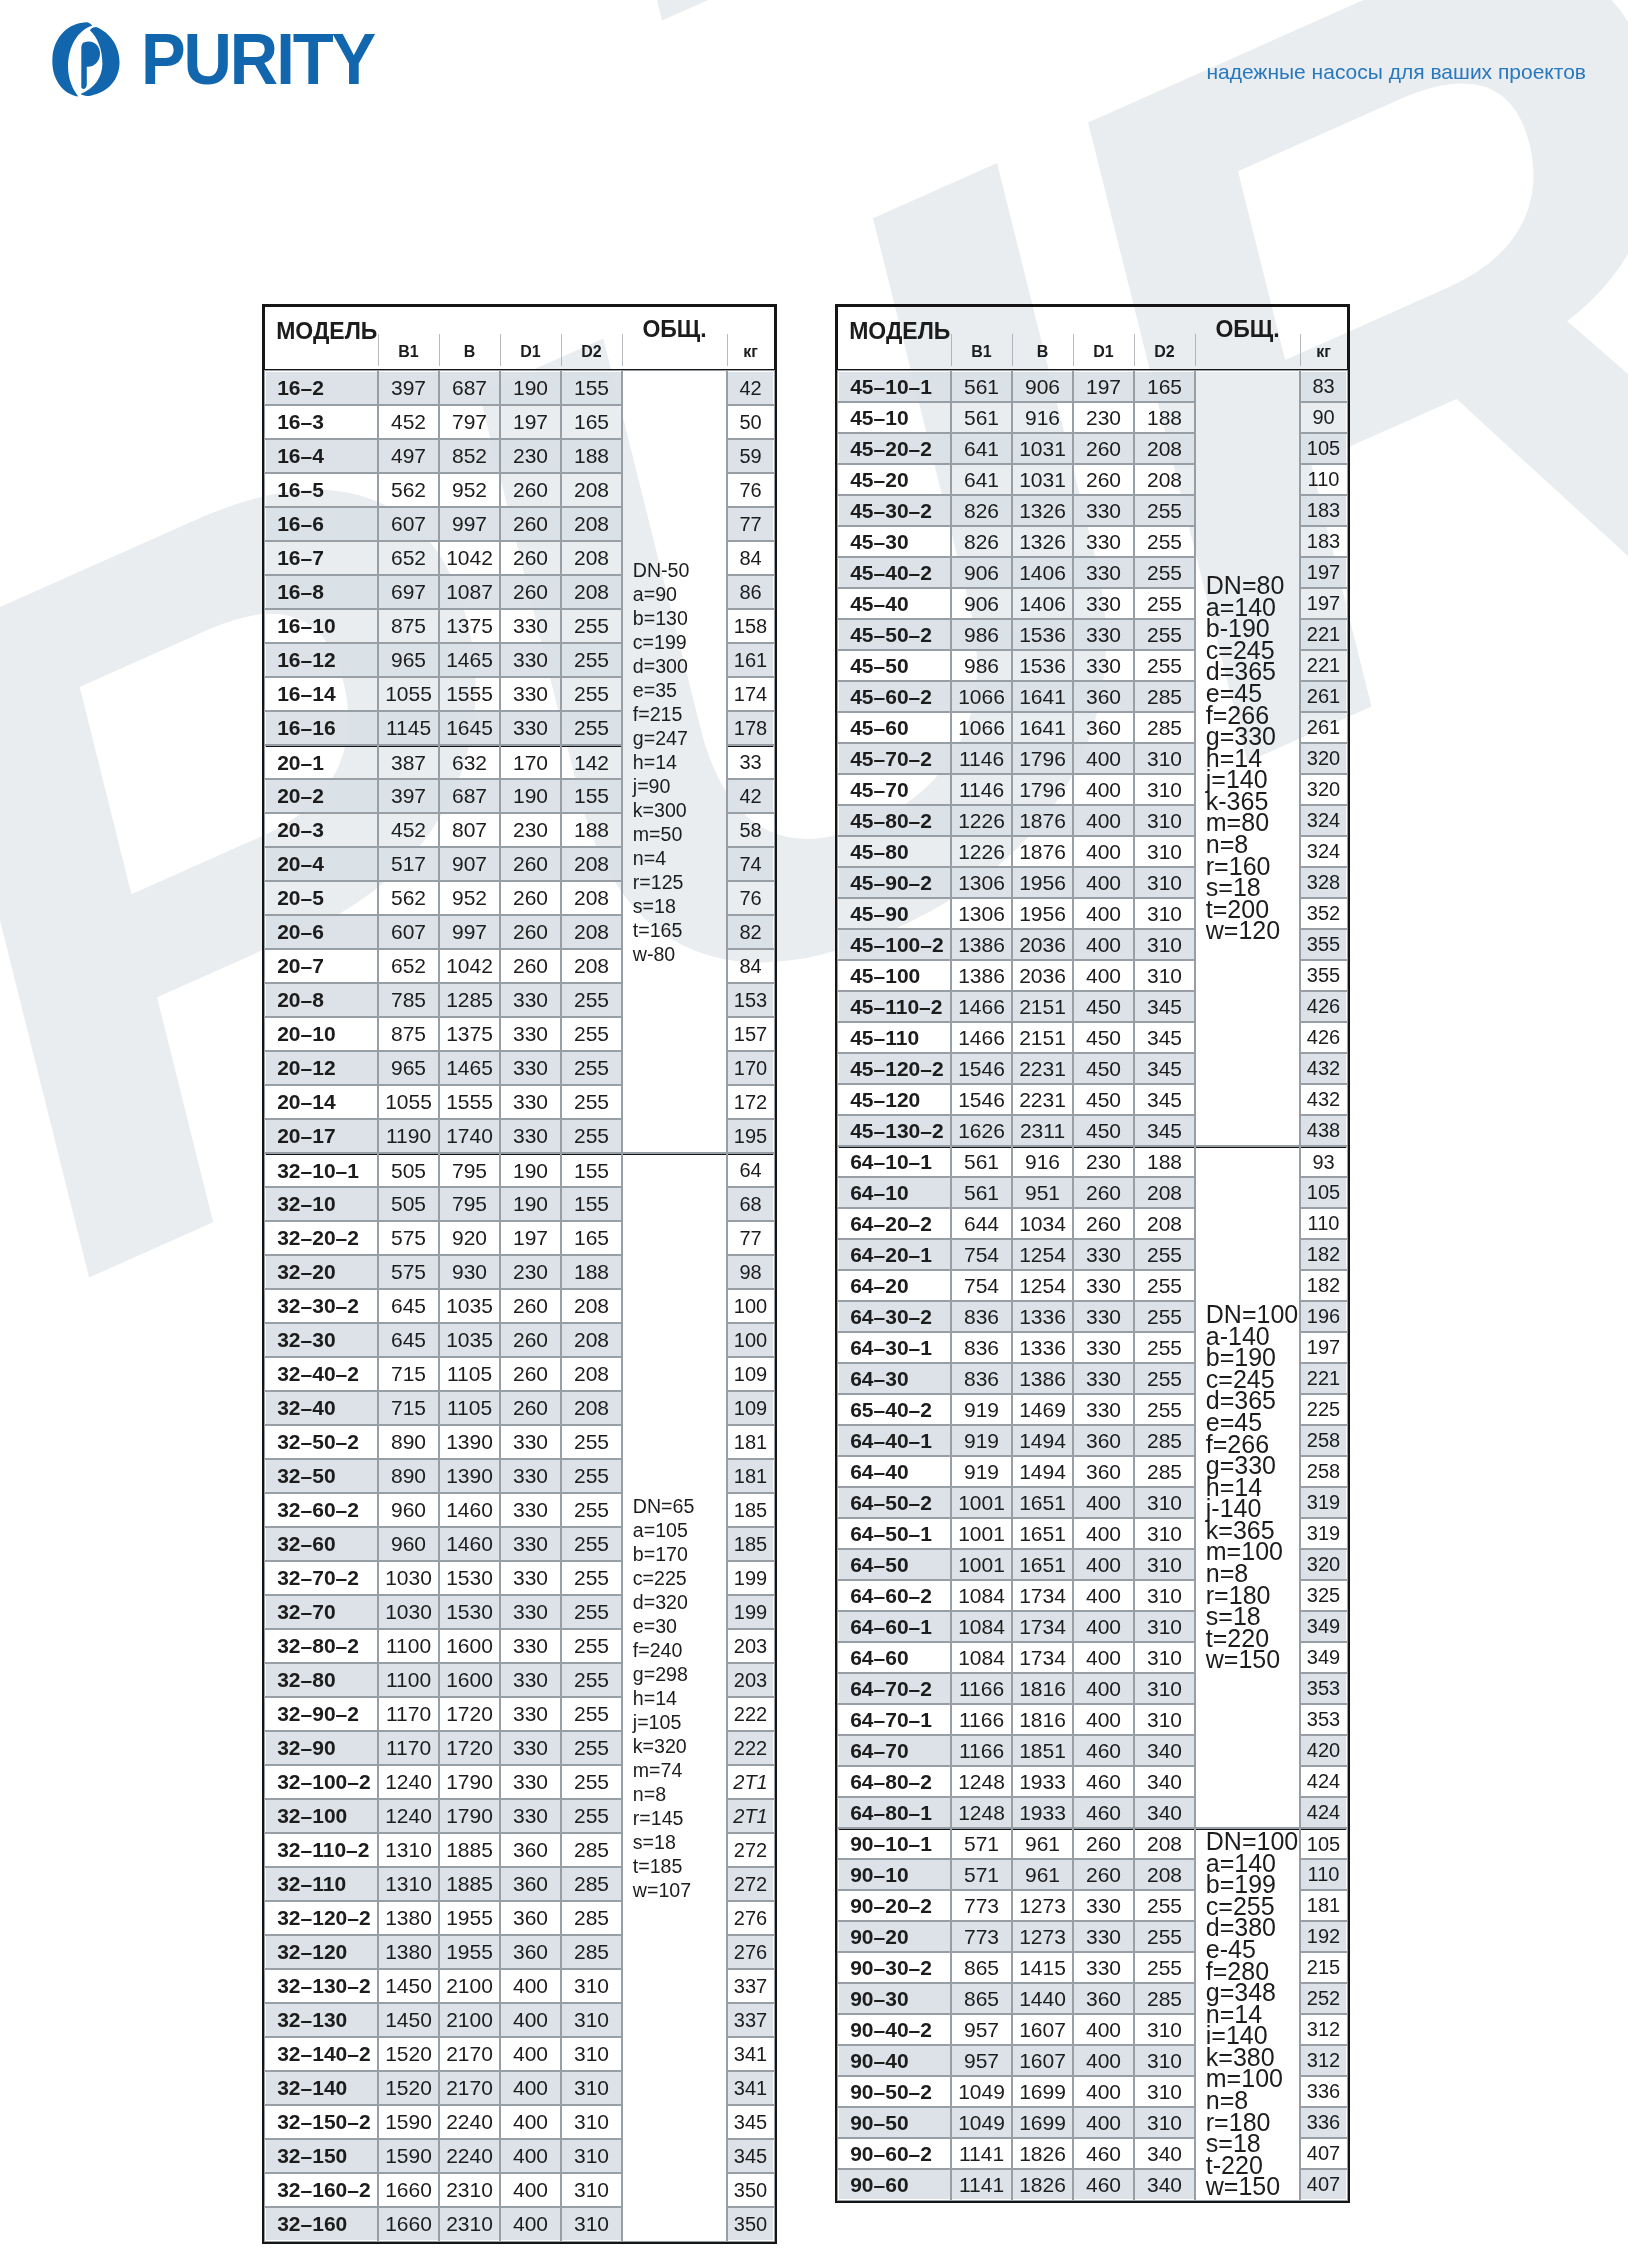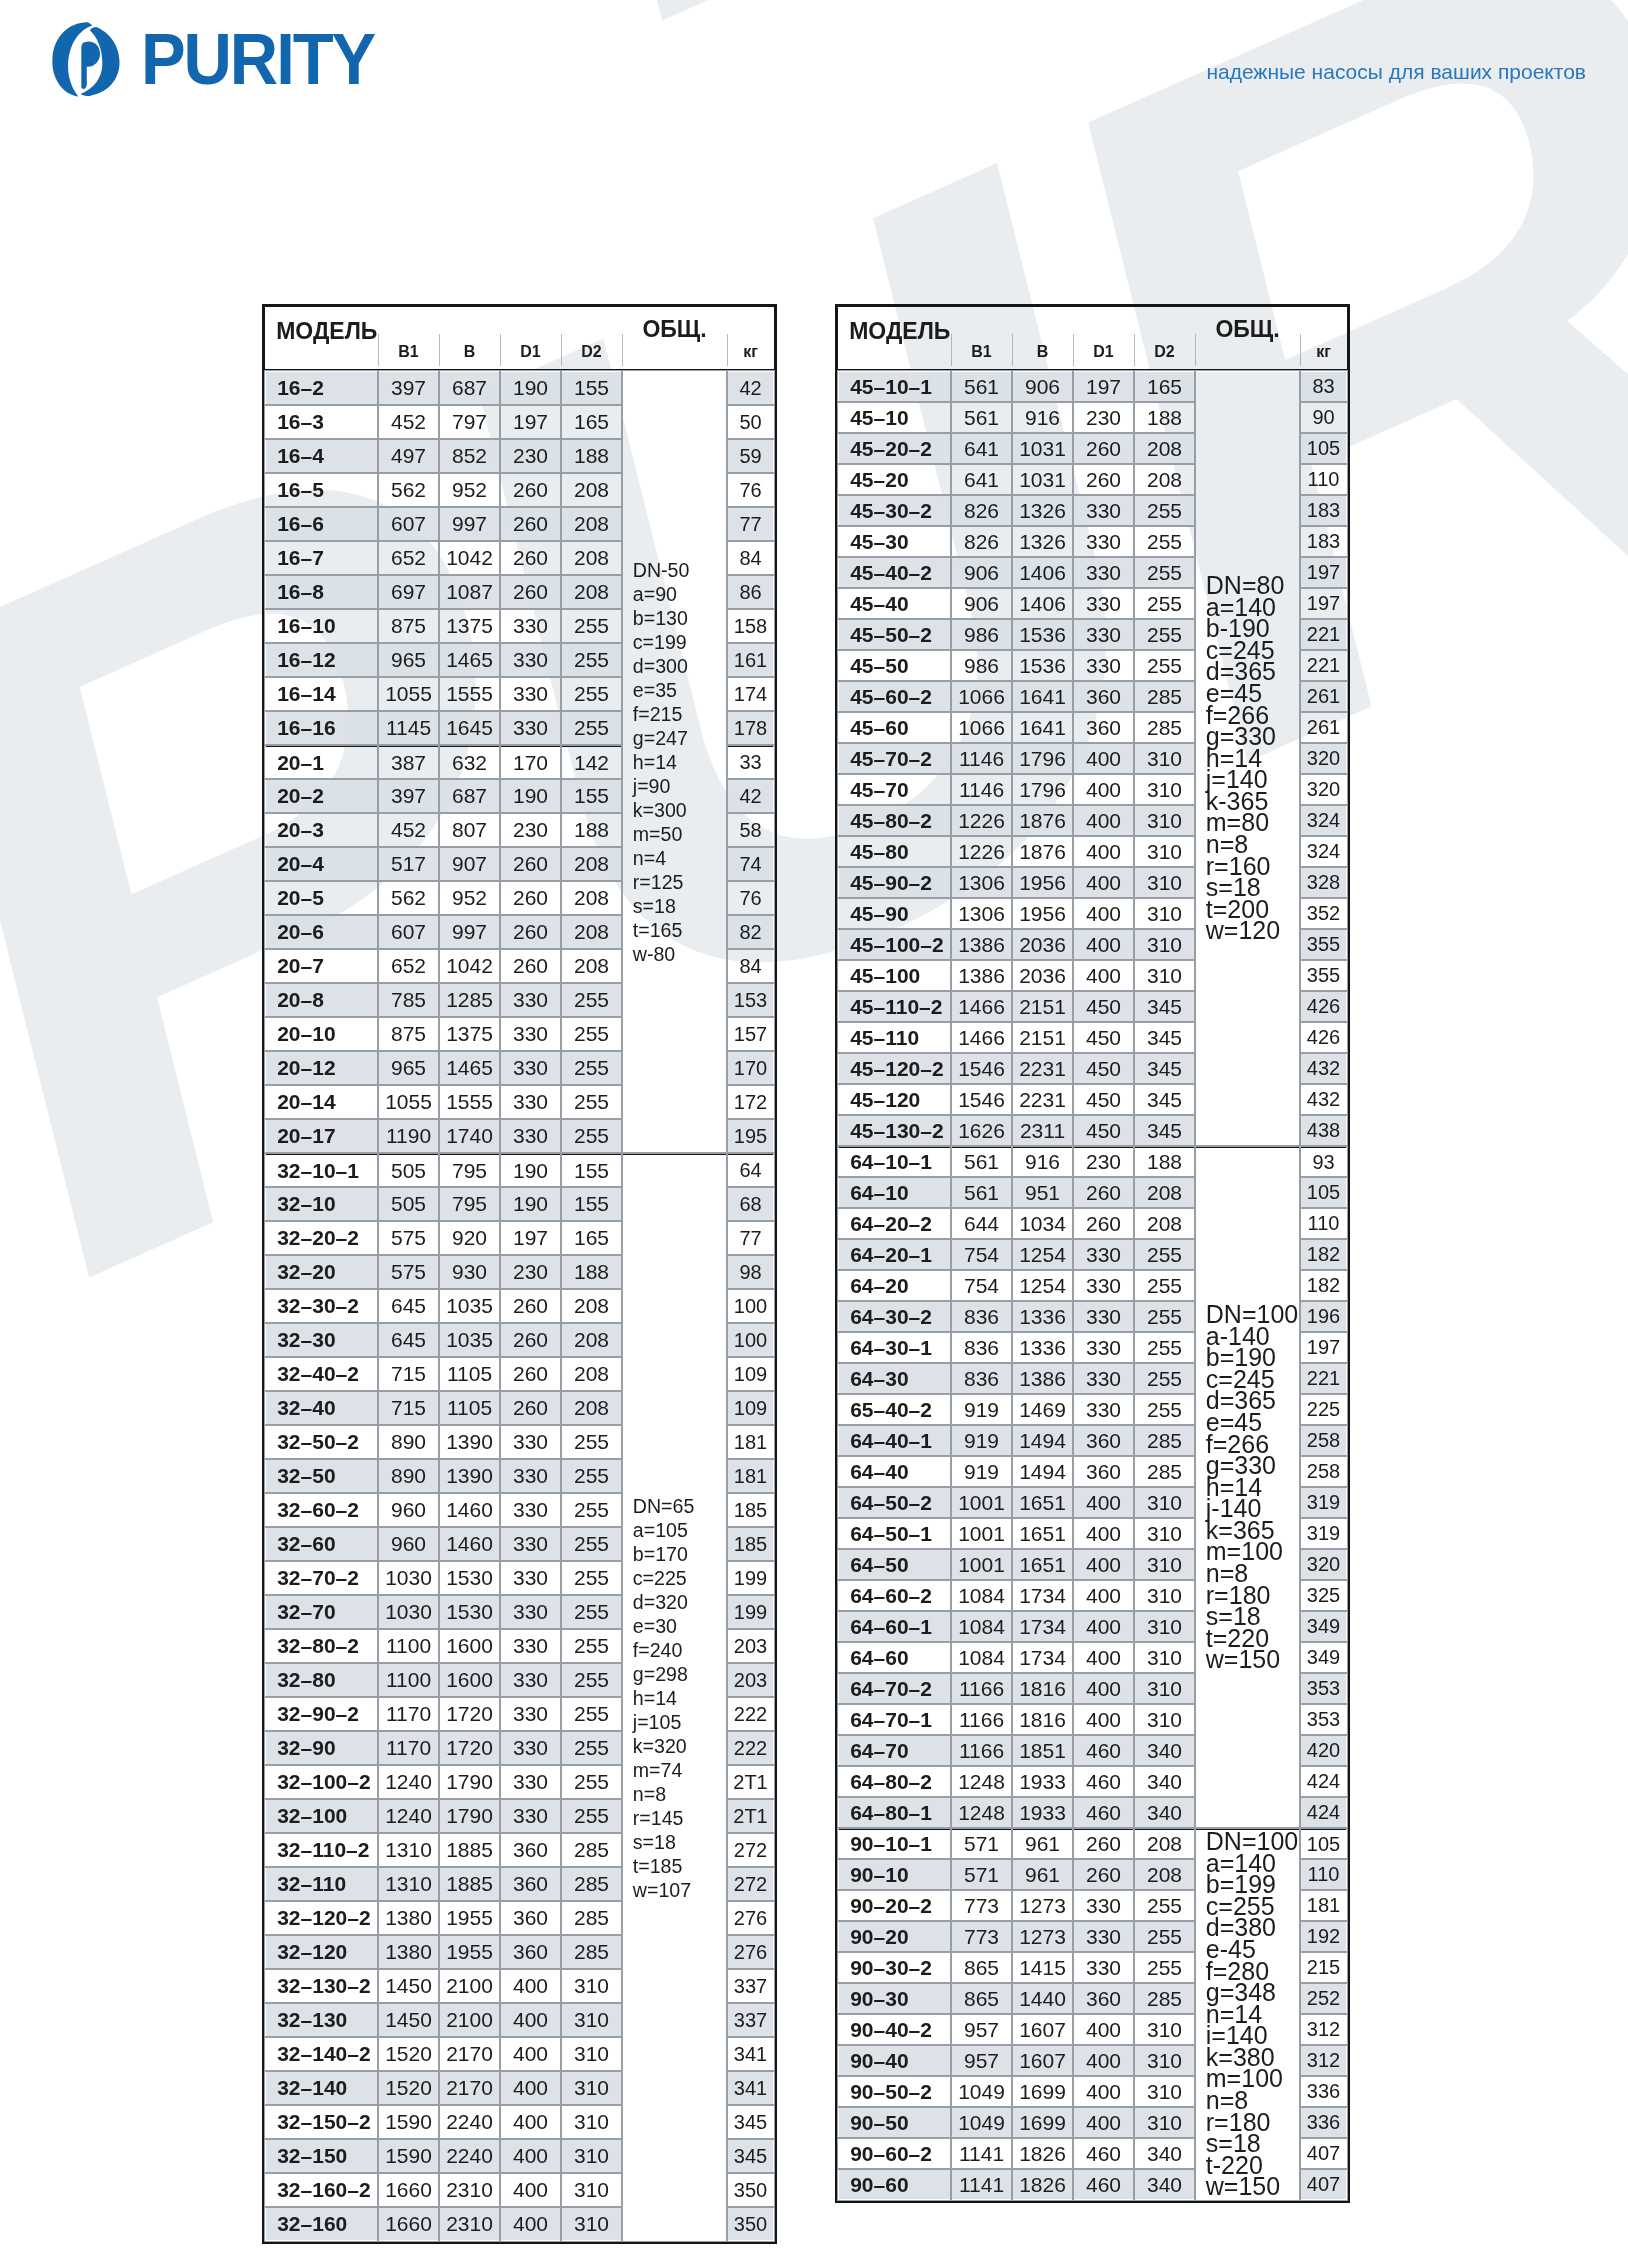--- a/index.html
+++ b/index.html
@@ -33,21 +33,21 @@
   th.th-model{text-align:left;padding-left:11.2px;vertical-align:middle;padding-bottom:14px;font-size:23px;}
   th.th-obsh{vertical-align:middle;padding-bottom:18px;font-size:23px;margin-top:12px;}
 
   td{box-sizing:border-box;border:1.4px solid #ffffff;outline:0.7px solid #979ea5;
      background-clip:padding-box;font-size:21px;color:#1c1c1c;text-align:center;padding:0;}
   .tbl-left td{height:34px;} .tbl-right td{height:31px;}
   tr.gray td{background-color:rgba(216,223,229,0.9);}
   tr.white td{background-color:rgba(255,255,255,0.0);}
   td.model{text-align:left;padding-left:11.2px;font-weight:bold;}
   td.kg{font-size:20px;}
-  td.kg.special{margin-top:48px;}
+  td.kg.special{font-style:italic;margin-top:48px;}
   td.note-cell{background-color:transparent !important;text-align:left;vertical-align:middle;
      padding-left:9.8px;font-weight:normal;}
   .tbl-left td.note-cell{font-size:19.6px;line-height:24px;}
   .tbl-right td.note-cell{font-size:25px;line-height:21.6px;}
   tr.divide td{border-top:2.8px solid #151515;}
 </style>
 </head>
 <body>
 
 <div class="page">

